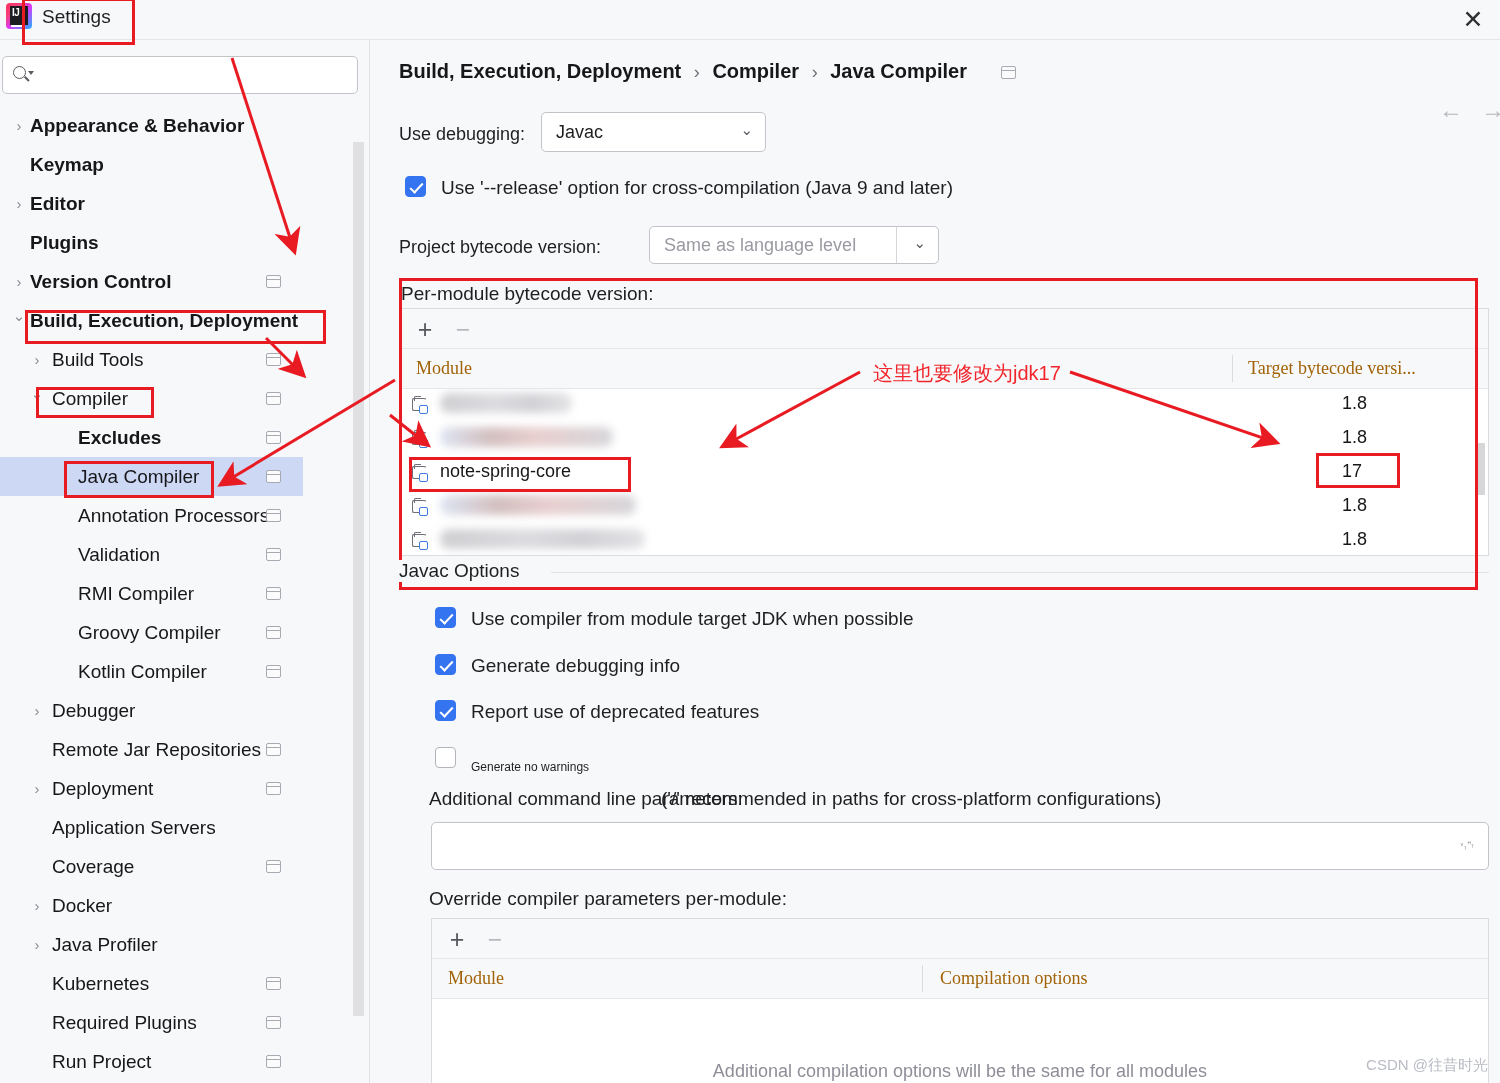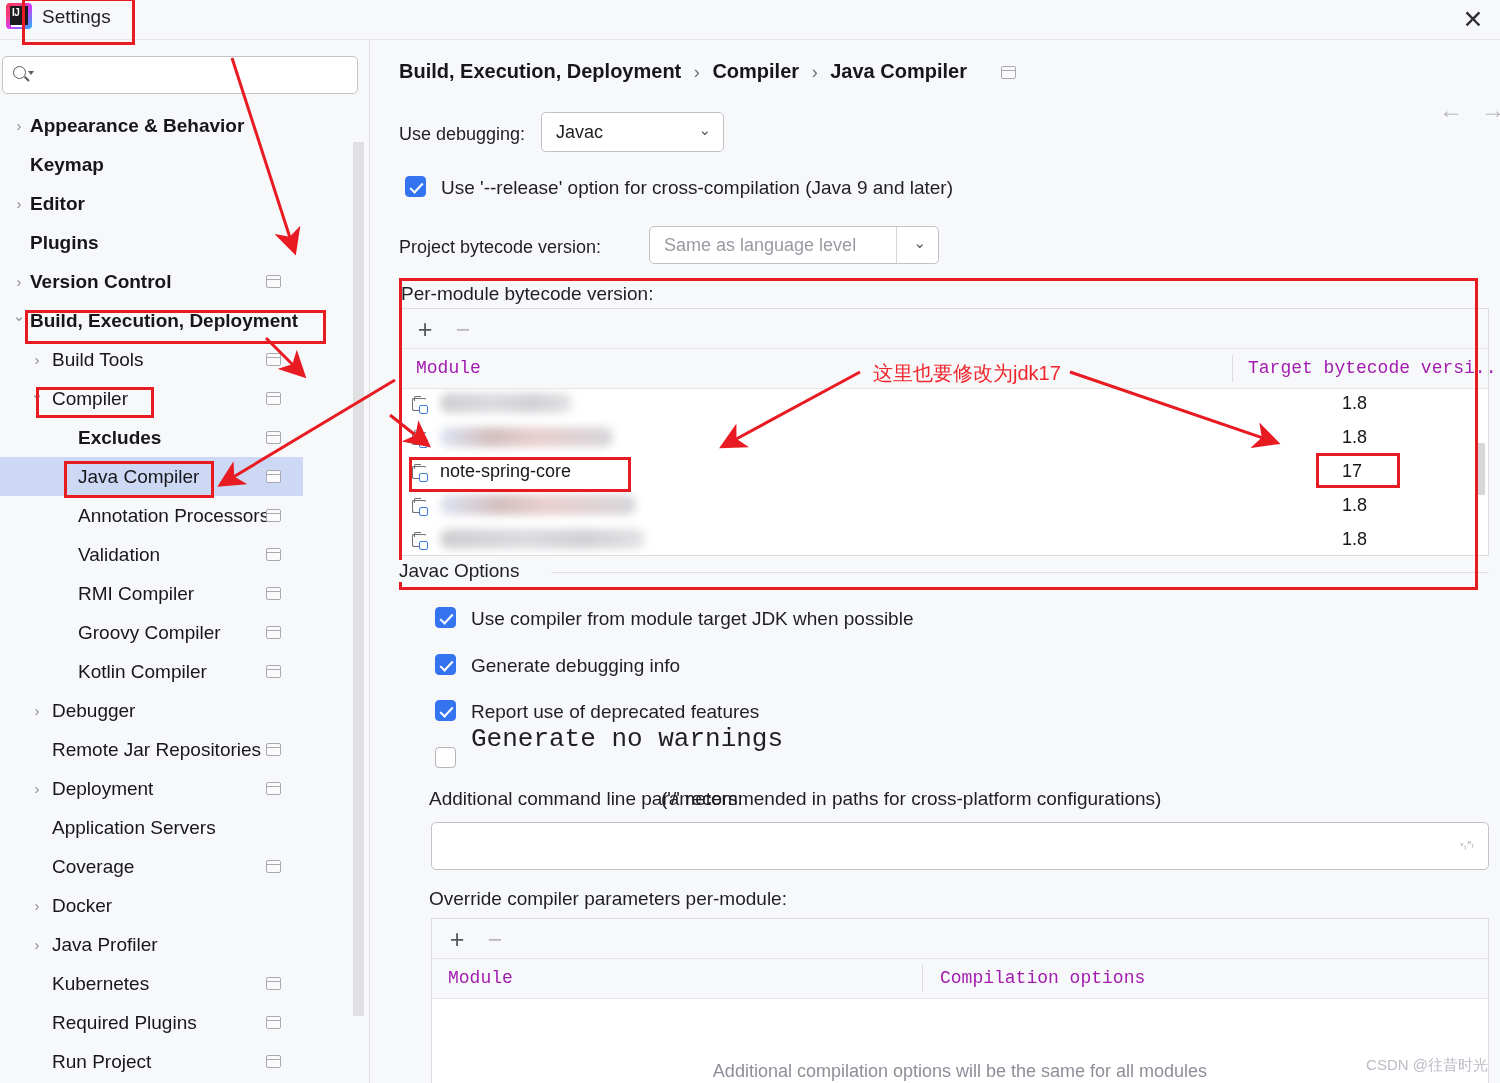--- a/index.html
+++ b/index.html
@@ -244,22 +244,22 @@
   }
   .tb-plus { left: 12px; color: #56565e; }
   .tb-minus { left: 50px; color: #b8b8be; }
 
   .th-row {
     position: absolute; left: 0; right: 0; height: 40px;
     background: #f7f8fa; border-bottom: 1px solid #e6e6ea;
   }
   .th {
     position: absolute; top: 9px;
-    font-size: 18px; color: #a21caf;
-    font-family: Liberation Mono, monospace;
+    font-size: 18px; color: #a16207;
+    font-family: Liberation Serif, serif;
     white-space: nowrap;
   }
   .col-sep {
     position: absolute; top: 6px; bottom: 6px; width: 1px; background: #dcdce0;
   }
 
   .tr {
     position: absolute; left: 0; right: 0; height: 34px;
   }
   .mod-icon {
@@ -489,21 +489,21 @@
       <span class="sep">›</span>
       <span>Compiler</span>
       <span class="sep">›</span>
       <span>Java Compiler</span>
     </div>
     <div class="bc-sync"></div>
     <div class="nav-arrow nav-back">←</div>
     <div class="nav-arrow nav-fwd">→</div>
 
     <div class="lbl" style="left:28px; top:84px;">Use debugging:</div>
-    <div class="combo" style="left:170px; top:72px; width:183px; height:40px;text-decoration:underline;">
+    <div class="combo" style="left:170px; top:72px; width:225px; height:40px;text-decoration:underline;">
       <span class="val">Javac</span>
       <span class="chev">⌄</span>
     </div>
 
     <div class="cb checked" style="left:34px; top:136px;"></div>
     <div class="lbl" style="left:70px; top:137px; font-size:19px;">Use '--release' option for cross-compilation (Java 9 and later)</div>
 
     <div class="lbl" style="left:28px; top:197px;">Project bytecode version:</div>
     <div class="combo split" style="left:278px; top:186px; width:290px; height:38px;">
       <span class="val placeholder">Same as language level</span>
@@ -572,21 +572,21 @@
     <div style="position:absolute; left:180px; top:532px; width:938px; height:1px; background:#e1e1e5;"></div>
 
     <div id="javac-checkboxes">
         <div class="cb checked" style="left: 64px; top: 567px;"></div>
         <div class="lbl" style="left: 100px; top: 568px; font-size: 19px;">Use compiler from module target JDK when possible</div>
         <div class="cb checked" style="left: 64px; top: 614px;"></div>
         <div class="lbl" style="left: 100px; top: 615px; font-size: 19px;">Generate debugging info</div>
         <div class="cb checked" style="left: 64px; top: 660px;"></div>
         <div class="lbl" style="left: 100px; top: 661px; font-size: 19px;">Report use of deprecated features</div>
         <div class="cb" style="left: 64px; top: 707px;"></div>
-        <div class="lbl" style="left: 100px; top: 684px; font-size: 26px; font-family: Liberation Mono, monospace;">Generate no warnings</div>
+        <div class="lbl" style="left: 100px; top: 720px; font-size: 12px;">Generate no warnings</div>
       </div>
 
     <div class="lbl" style="left:58px; top:748px; font-size:19px;">Additional command line parameters:</div>
     <div class="lbl" style="left:290px; top:748px; font-size:19px;">('/' recommended in paths for cross-platform configurations)</div>
     <div class="bigtext-input" style="left:60px; top:782px; width:1058px; height:48px;">
       <div class="expand-ico">
         <span class="a">␉</span>
           <span class="b">␋</span>
       </div>
     </div>

